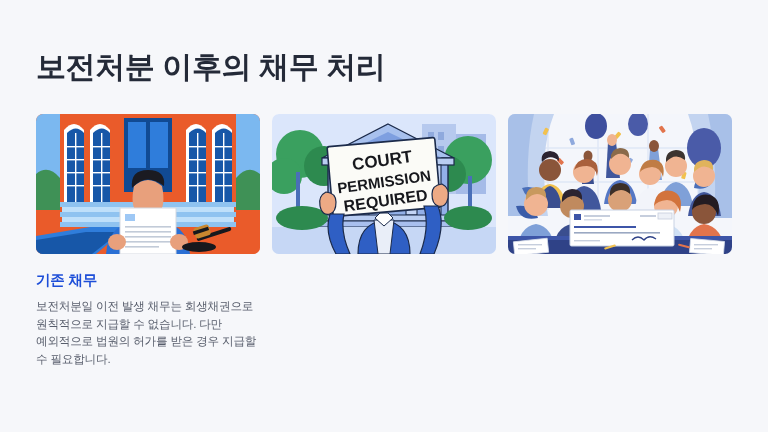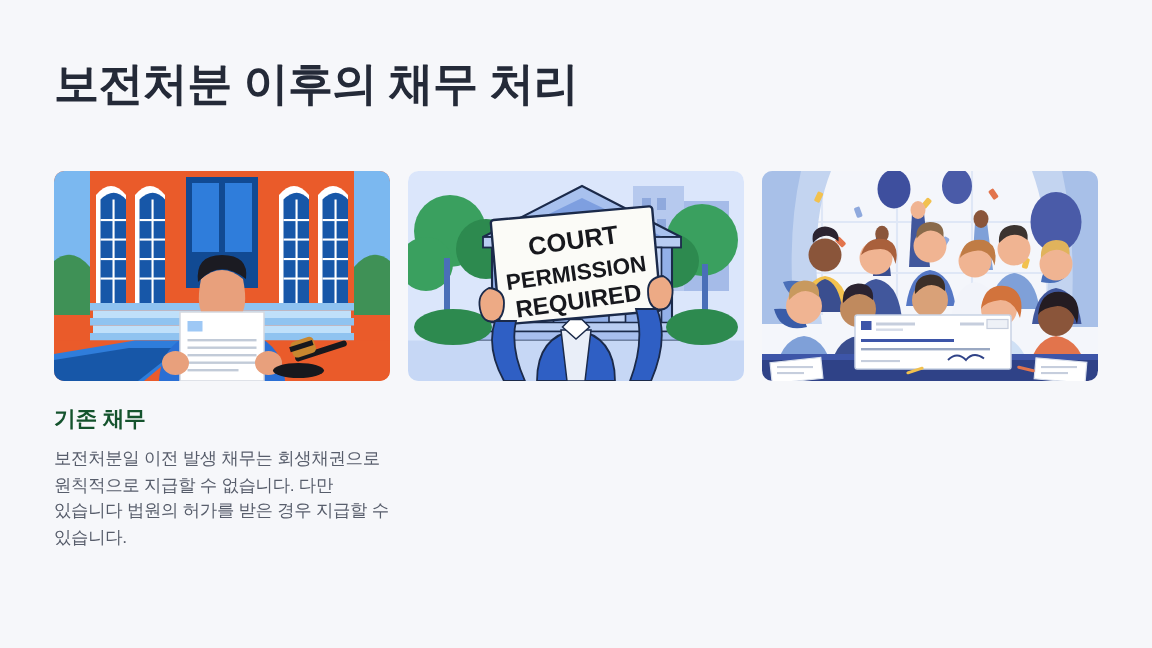--- a/index.html
+++ b/index.html
@@ -16,21 +16,21 @@
   .slide {
     position: relative;
     width: 768px;
     height: 432px;
     background: #f6f7fa;
     box-sizing: border-box;
   }
   .page-title {
     position: absolute;
     left: 36px;
-    top: 38px;
+    top: 48px;
     font-size: 30px;
     line-height: 38px;
     font-weight: 700;
     color: #242a38;
     letter-spacing: -0.4px;
     white-space: nowrap;
   }
   .cards {
     position: absolute;
     left: 36px;
@@ -55,21 +55,21 @@
   .card-image svg {
     display: block;
     width: 224px;
     height: 140px;
   }
   .card-heading {
     margin-top: 17px;
     font-size: 14.5px;
     line-height: 18px;
     font-weight: 700;
-    color: #14532d;
+    color: #1d4ed8;
     letter-spacing: -0.2px;
   }
   .card-body {
     margin-top: 8px;
     font-size: 11.6px;
     line-height: 17.5px;
     color: #575d6b;
     letter-spacing: -0.2px;
     word-break: keep-all;
   }
@@ -173,21 +173,21 @@
           <ellipse cx="81" cy="128" rx="9" ry="8" fill="#e8a07c"></ellipse>
           <ellipse cx="143" cy="128" rx="9" ry="8" fill="#e8a07c"></ellipse>
 
           <rect x="160" y="118" width="36" height="4" rx="2" fill="#17181d" transform="rotate(-18 178 120)"></rect>
           <rect x="158" y="112" width="16" height="11" rx="3" fill="#c8872f" transform="rotate(-18 166 117)"></rect>
           <rect x="157" y="115" width="16" height="3.5" fill="#17181d" transform="rotate(-18 165 117)"></rect>
           <ellipse cx="163" cy="133" rx="17" ry="5" fill="#17181d"></ellipse>
         </svg>
       </div>
       <div class="card-heading">기존 채무</div>
-      <div class="card-body">보전처분일 이전 발생 채무는 회생채권으로 원칙적으로 지급할 수 없습니다. 다만 있습니다 법원의 허가를 받은 경우 지급할 수 있습니다.</div>
+      <div class="card-body">보전처분일 이전 발생 채무는 회생채권으로 원칙적으로 지급할 수 없습니다. 다만 예외적으로 법원의 허가를 받은 경우 지급할 수 필요합니다.</div>
     </div>
 
     <div class="card">
       <div class="card-image">
         <svg viewBox="0 0 224 140" xmlns="http://www.w3.org/2000/svg">
           <rect x="0" y="0" width="224" height="140" fill="#dbe6fb"></rect>
 
           <rect x="150" y="10" width="34" height="70" fill="#b6c9ee"></rect>
           <rect x="184" y="20" width="30" height="60" fill="#a5bbe8"></rect>
           <g fill="#8fa9dd">

